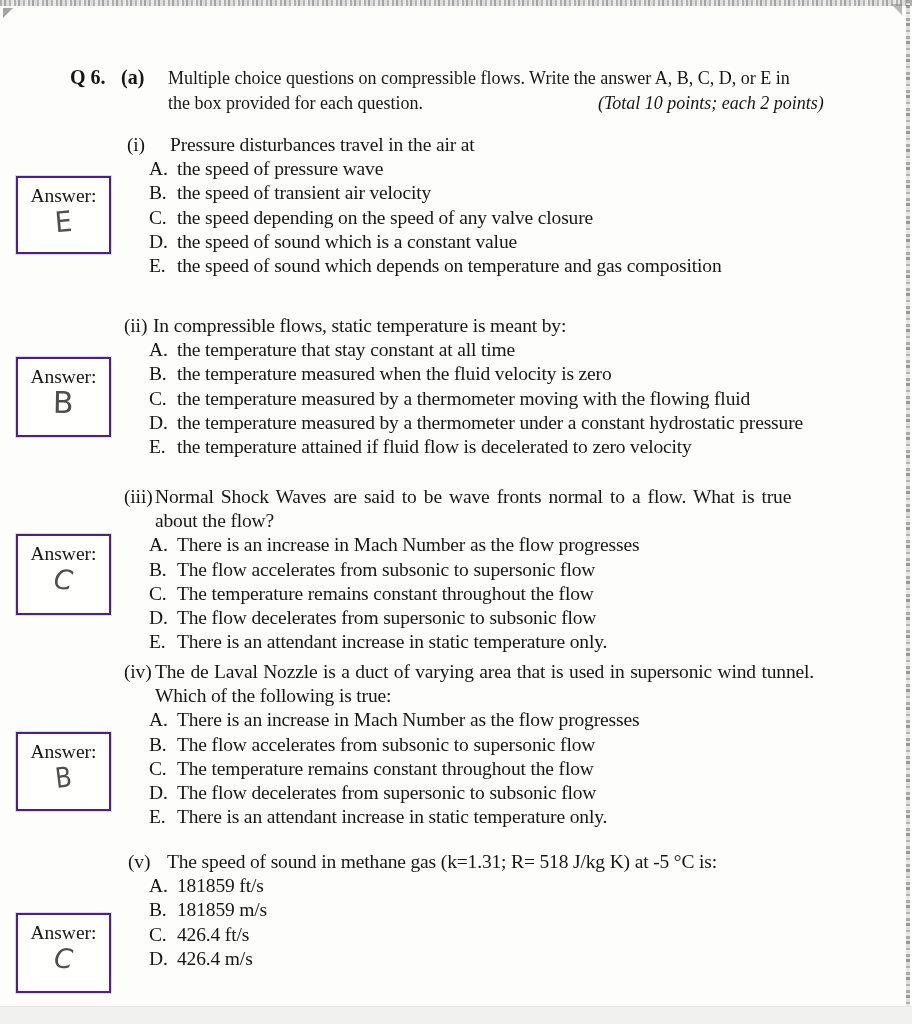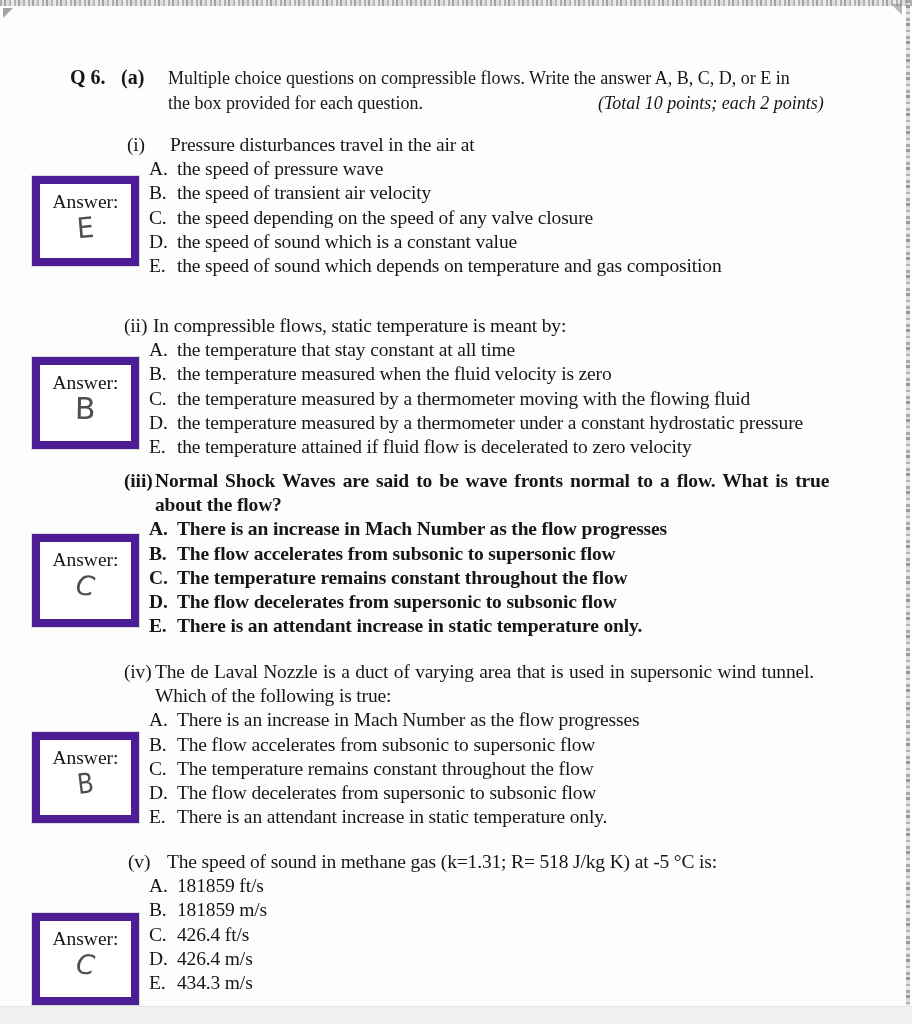--- a/index.html
+++ b/index.html
@@ -35,22 +35,22 @@
   .bold{font-weight:bold;font-size:20px;}
   .qblock{position:absolute;left:124px;font-size:19.5px;line-height:24.2px;letter-spacing:-0.15px;}
   .qnum{position:absolute;left:0;top:0;}
   .qline{white-space:nowrap;}
   .opt{white-space:nowrap;padding-left:25px;}
   .opt .letter{display:inline-block;width:28px;}
   .js2{word-spacing:2.4px;}
   .js1{word-spacing:0.8px;}
   
   .abox{
-    position:absolute;left:32px;width:91px;
-    border:8px solid #4c1d95;background:#fffffe;text-align:center;
+    position:absolute;left:16px;width:91px;
+    border:2px solid #4c1d95;background:#fffffe;text-align:center;
     box-shadow:0 0 0 1px rgba(120,120,120,.25);
   }
   .alabel{font-size:19.5px;margin-top:7px;}
   .hand{
     font-family:"DejaVu Sans", sans-serif;color:#4e4e4e;
     font-size:27px;line-height:30px;display:inline-block;
   }
   .hand-1{transform:rotate(-5deg) scaleY(1.05);}
   .hand-2{font-size:30px;transform:rotate(1deg);}
   .hand-3{font-style:italic;transform:rotate(6deg);}
@@ -95,21 +95,21 @@
     <div class="opt"><span class="letter">B.</span><span>the temperature measured when the fluid velocity is zero</span></div>
     <div class="opt"><span class="letter">C.</span><span>the temperature measured by a thermometer moving with the flowing fluid</span></div>
     <div class="opt"><span class="letter">D.</span><span>the temperature measured by a thermometer under a constant hydrostatic pressure</span></div>
     <div class="opt"><span class="letter">E.</span><span>the temperature attained if fluid flow is decelerated to zero velocity</span></div>
   </div>
   <div class="abox" style="top:357px;height:76px;">
     <div class="alabel">Answer:</div>
     <span class="hand hand-2">B</span>
   </div>
 
-  <div class="qblock" style="top:469px;font-weight:bold;">
+  <div class="qblock" style="top:485px;">
     <div class="qnum">(iii)</div>
     <div class="qline js2" style="margin-left:31px;">Normal Shock Waves are said to be wave fronts normal to a flow. What is true</div>
     <div class="qline" style="margin-left:31px;">about the flow?</div>
     <div class="opt"><span class="letter">A.</span><span>There is an increase in Mach Number as the flow progresses</span></div>
     <div class="opt"><span class="letter">B.</span><span>The flow accelerates from subsonic to supersonic flow</span></div>
     <div class="opt"><span class="letter">C.</span><span>The temperature remains constant throughout the flow</span></div>
     <div class="opt"><span class="letter">D.</span><span>The flow decelerates from supersonic to subsonic flow</span></div>
     <div class="opt"><span class="letter">E.</span><span>There is an attendant increase in static temperature only.</span></div>
   </div>
   <div class="abox" style="top:534px;height:77px;">
@@ -132,20 +132,19 @@
     <span class="hand hand-4">B</span>
   </div>
 
   <div class="qblock" style="top:850px;">
     <div class="qnum" style="left:4px;">(v)</div>
     <div class="qline" style="margin-left:43px;">The speed of sound in methane gas (k=1.31; R= 518 J/kg K) at -5 °C is:</div>
     <div class="opt"><span class="letter">A.</span><span>181859 ft/s</span></div>
     <div class="opt"><span class="letter">B.</span><span>181859 m/s</span></div>
     <div class="opt"><span class="letter">C.</span><span>426.4 ft/s</span></div>
     <div class="opt"><span class="letter">D.</span><span>426.4 m/s</span></div>
-    <div class="opt"><span class="letter">E.</span><span>434.3 m/s</span></div>
   </div>
   <div class="abox" style="top:913px;height:76px;">
     <div class="alabel">Answer:</div>
     <span class="hand hand-5">C</span>
   </div>
 
 </div>
 
 </body></html>

